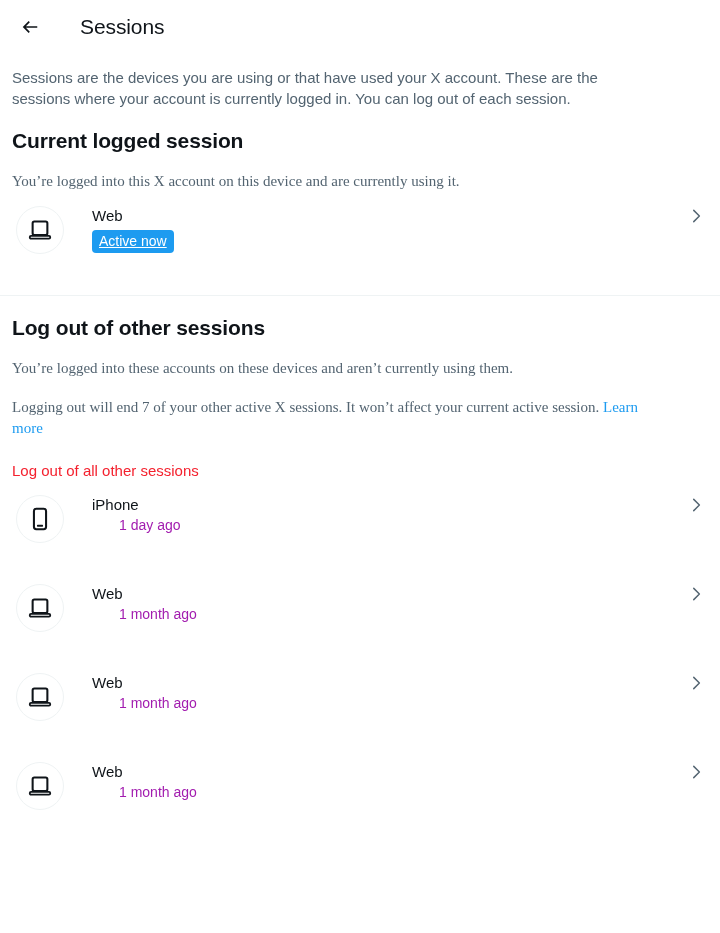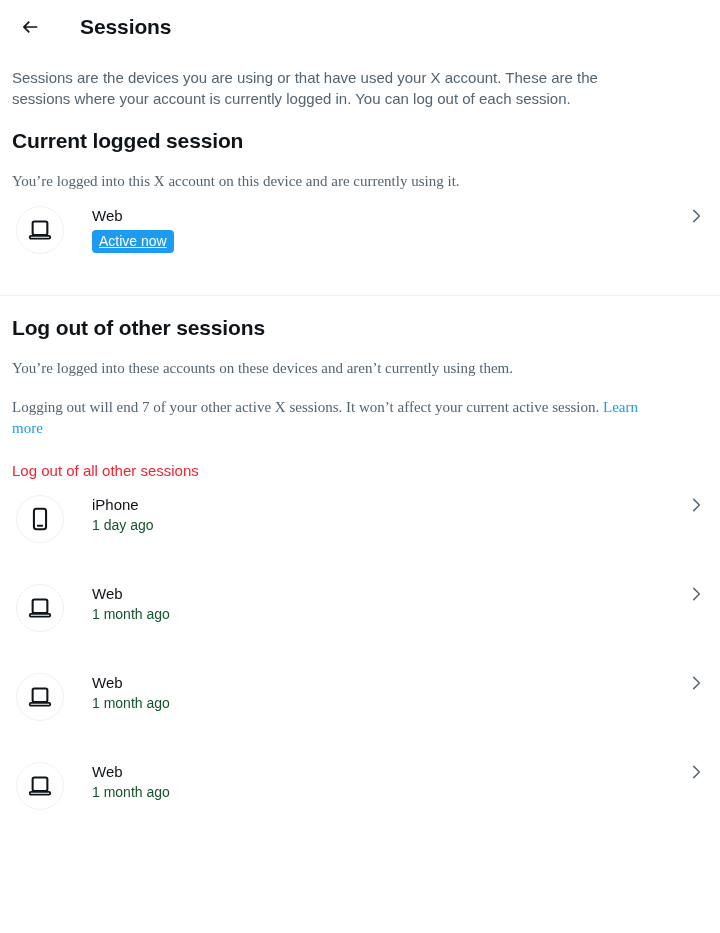--- a/index.html
+++ b/index.html
@@ -29,21 +29,21 @@
     height: 36px;
     border-radius: 50%;
     display: flex;
     align-items: center;
     justify-content: center;
     cursor: pointer;
     flex: 0 0 auto;
   }
   .page-title {
     font-size: 21px;
-    font-weight: 700;
+    font-weight: 400;
     letter-spacing: -0.1px;
     margin-left: 32px;
     line-height: 1;
   }
 
   
   .intro {
     padding: 14px 12px 0 12px;
     font-size: 15px;
     line-height: 21px;
@@ -115,22 +115,23 @@
   .row-title {
     font-size: 15px;
     font-weight: 400;
     line-height: 20px;
     color: #0f1419;
   }
 
   .row-sub {
     font-size: 14px;
     line-height: 19px;
-    color: #14532d;
+    color: #a21caf;
     margin-top: 1px;
+    margin-left: 27px;
   }
 
   .badge {
     display: inline-block;
     background: #1d9bf0;
     color: #ffffff;
     font-size: 14px;
     line-height: 16px;
     font-weight: 400;
     padding: 3px 7px 4px 7px;

